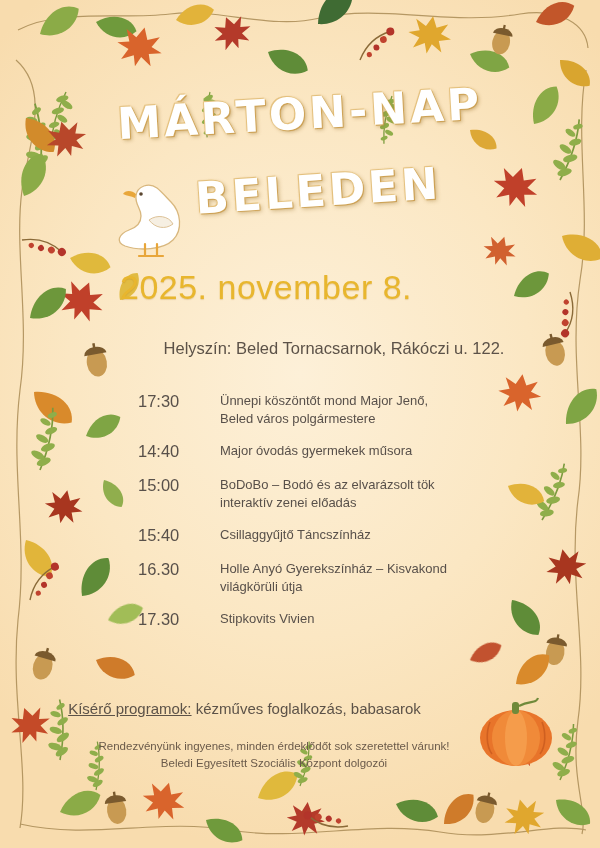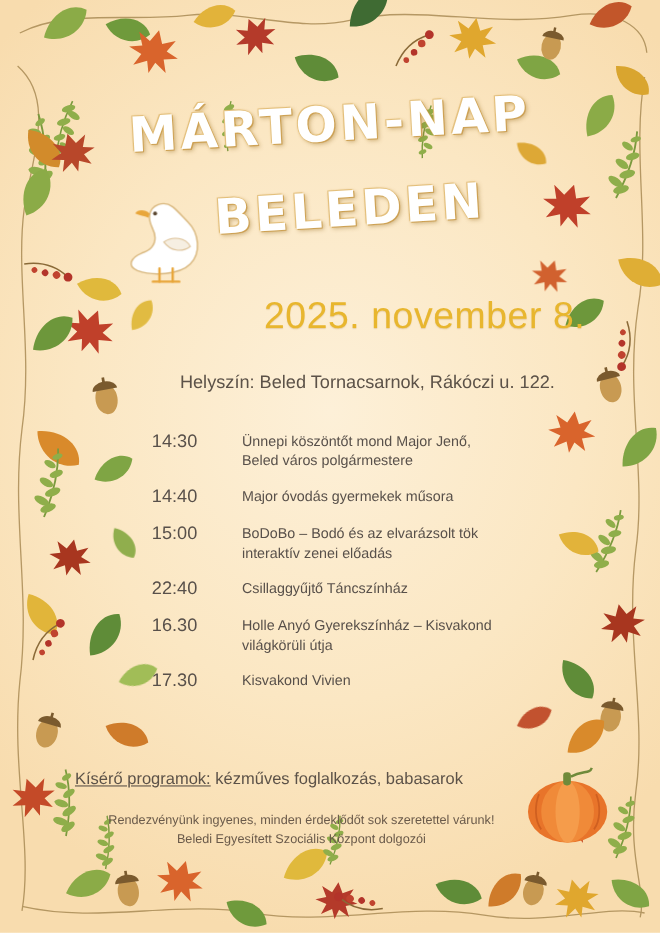--- a/index.html
+++ b/index.html
@@ -65,21 +65,21 @@
     width: 92px;
     height: 90px;
   }
 
   
   .date {
     position: absolute;
     top: 268px;
     left: 0;
     width: 532px;
-    text-align: right;
+    text-align: center;
     font-size: 34px;
     color: #e8b62e;
     letter-spacing: 0.5px;
     font-family: "Liberation Sans", sans-serif;
     text-shadow: 0 1px 1px rgba(170,120,30,0.25);
   }
 
   
   .venue {
     position: absolute;
@@ -293,45 +293,45 @@
     <path d="M34,84 L46,84 M46,84 L58,84" stroke="#e8a63a" stroke-width="2.2" stroke-linecap="round"></path>
     <path d="M44,48 C52,42 64,44 68,52 C60,58 50,56 44,48 Z" fill="#f6efe2" stroke="#ddc298" stroke-width="1"></path>
   </svg>
 
   <div class="date">2025. november 8.</div>
 
   <div class="venue">Helyszín: Beled Tornacsarnok, Rákóczi u. 122.</div>
 
   <div class="programme">
     <div class="prog-row">
-      <div class="prog-time">14:30</div>
+      <div class="prog-time">17:30</div>
       <div class="prog-desc" style="white-space: pre-line;">Ünnepi köszöntőt mond Major Jenő,
 Beled város polgármestere</div>
     </div>
     <div class="prog-row">
       <div class="prog-time">14:40</div>
       <div class="prog-desc" style="white-space: pre-line;">Major óvodás gyermekek műsora</div>
     </div>
     <div class="prog-row">
       <div class="prog-time">15:00</div>
       <div class="prog-desc" style="white-space: pre-line;">BoDoBo – Bodó és az elvarázsolt tök
 interaktív zenei előadás</div>
     </div>
     <div class="prog-row">
-      <div class="prog-time">22:40</div>
+      <div class="prog-time">15:40</div>
       <div class="prog-desc" style="white-space: pre-line;">Csillaggyűjtő Táncszínház</div>
     </div>
     <div class="prog-row">
       <div class="prog-time">16.30</div>
       <div class="prog-desc" style="white-space: pre-line;">Holle Anyó Gyerekszínház – Kisvakond
 világkörüli útja</div>
     </div>
     <div class="prog-row">
       <div class="prog-time">17.30</div>
-      <div class="prog-desc" style="white-space: pre-line;">Kisvakond Vivien</div>
+      <div class="prog-desc" style="white-space: pre-line;">Stipkovits Vivien</div>
     </div>
   </div>
 
   <div class="extra">
     <u>Kísérő programok:</u><span> kézműves foglalkozás, babasarok</span>
   </div>
 
   <svg class="pumpkin" viewBox="0 0 84 76" xmlns="http://www.w3.org/2000/svg">
     <ellipse cx="42" cy="46" rx="36" ry="28" fill="#e8742a"></ellipse>
     <ellipse cx="42" cy="46" rx="24" ry="28" fill="#f08a39"></ellipse>

